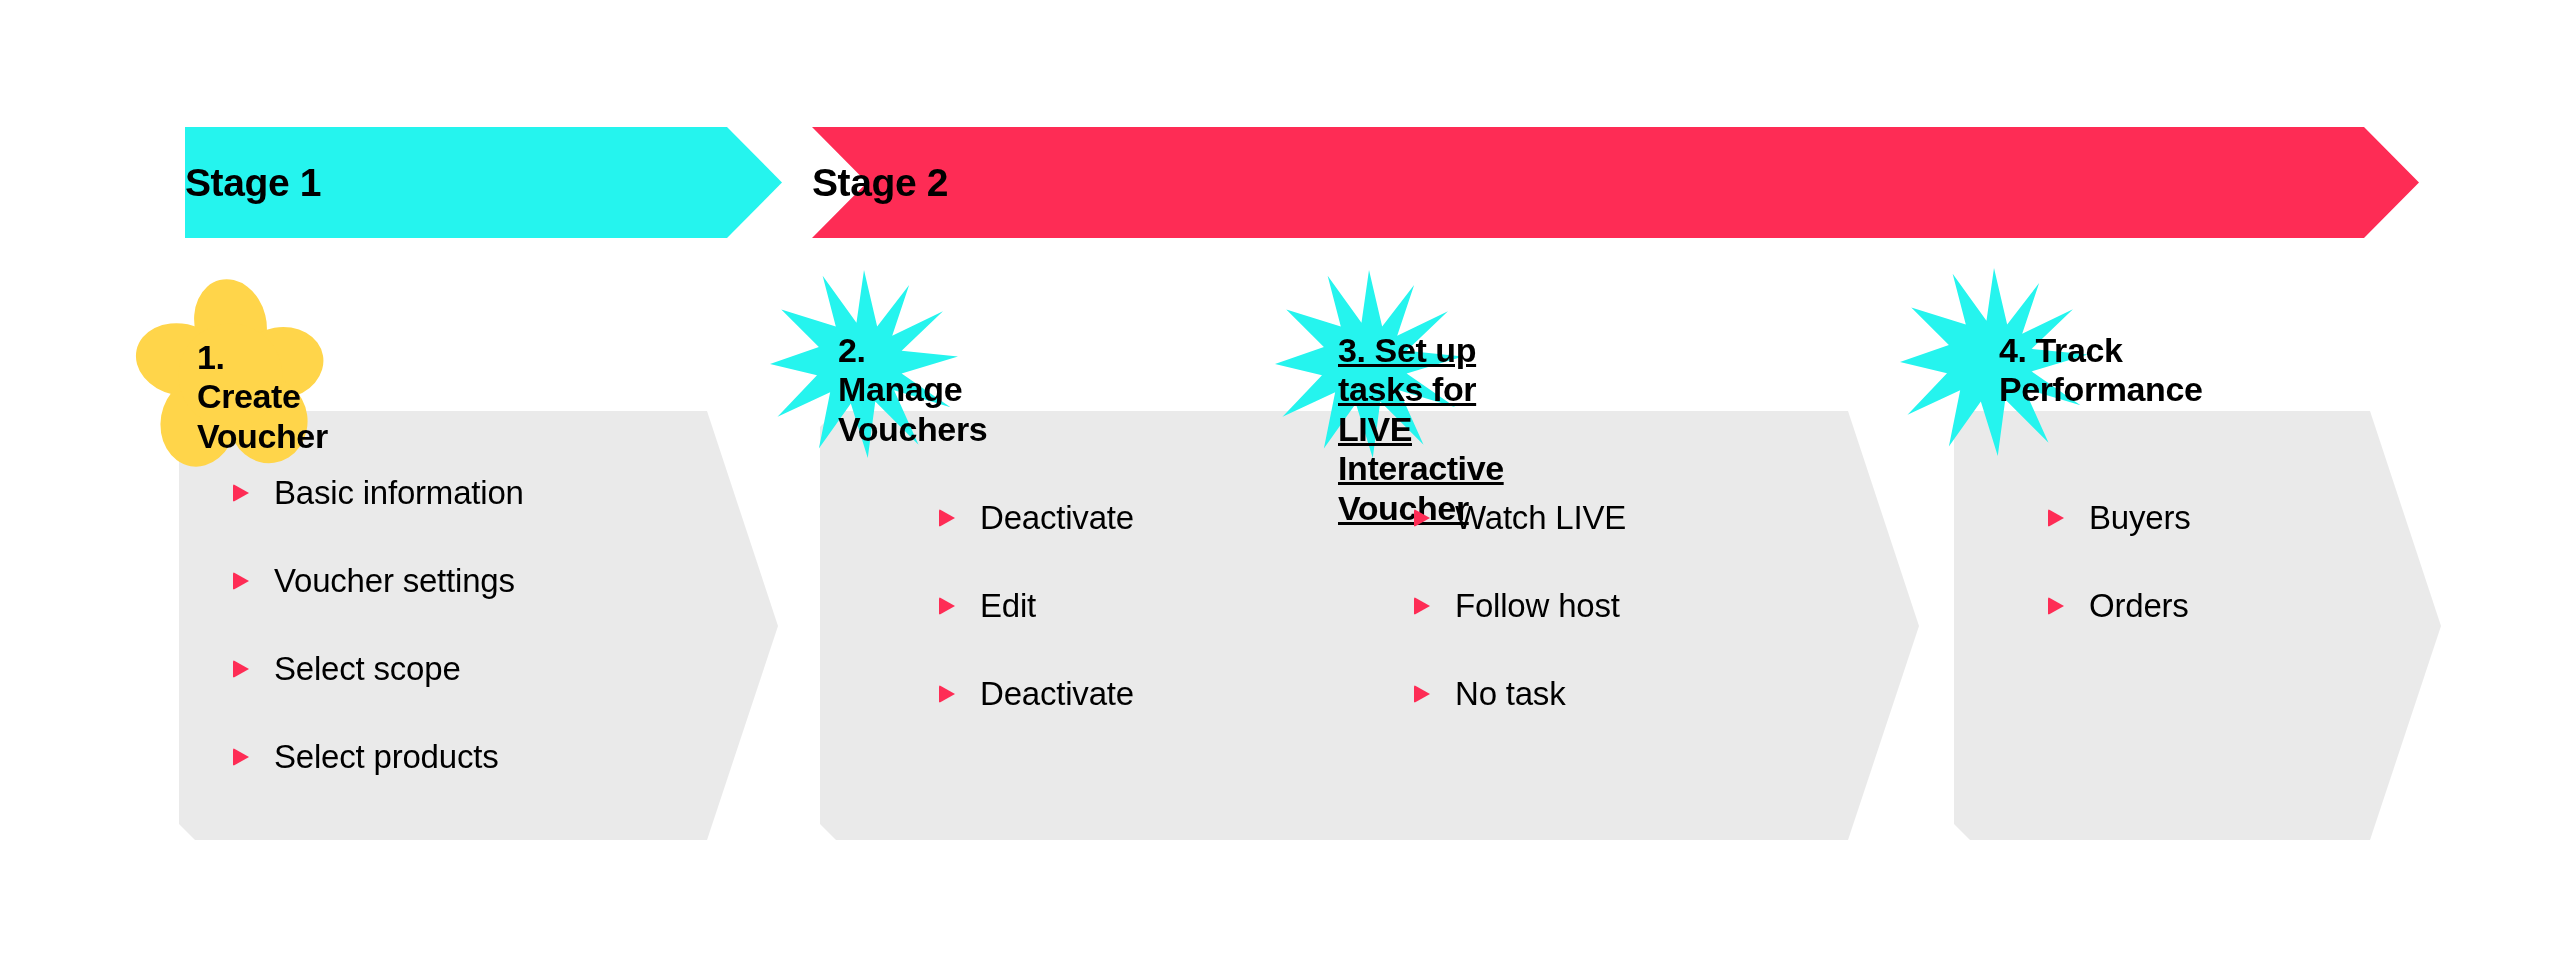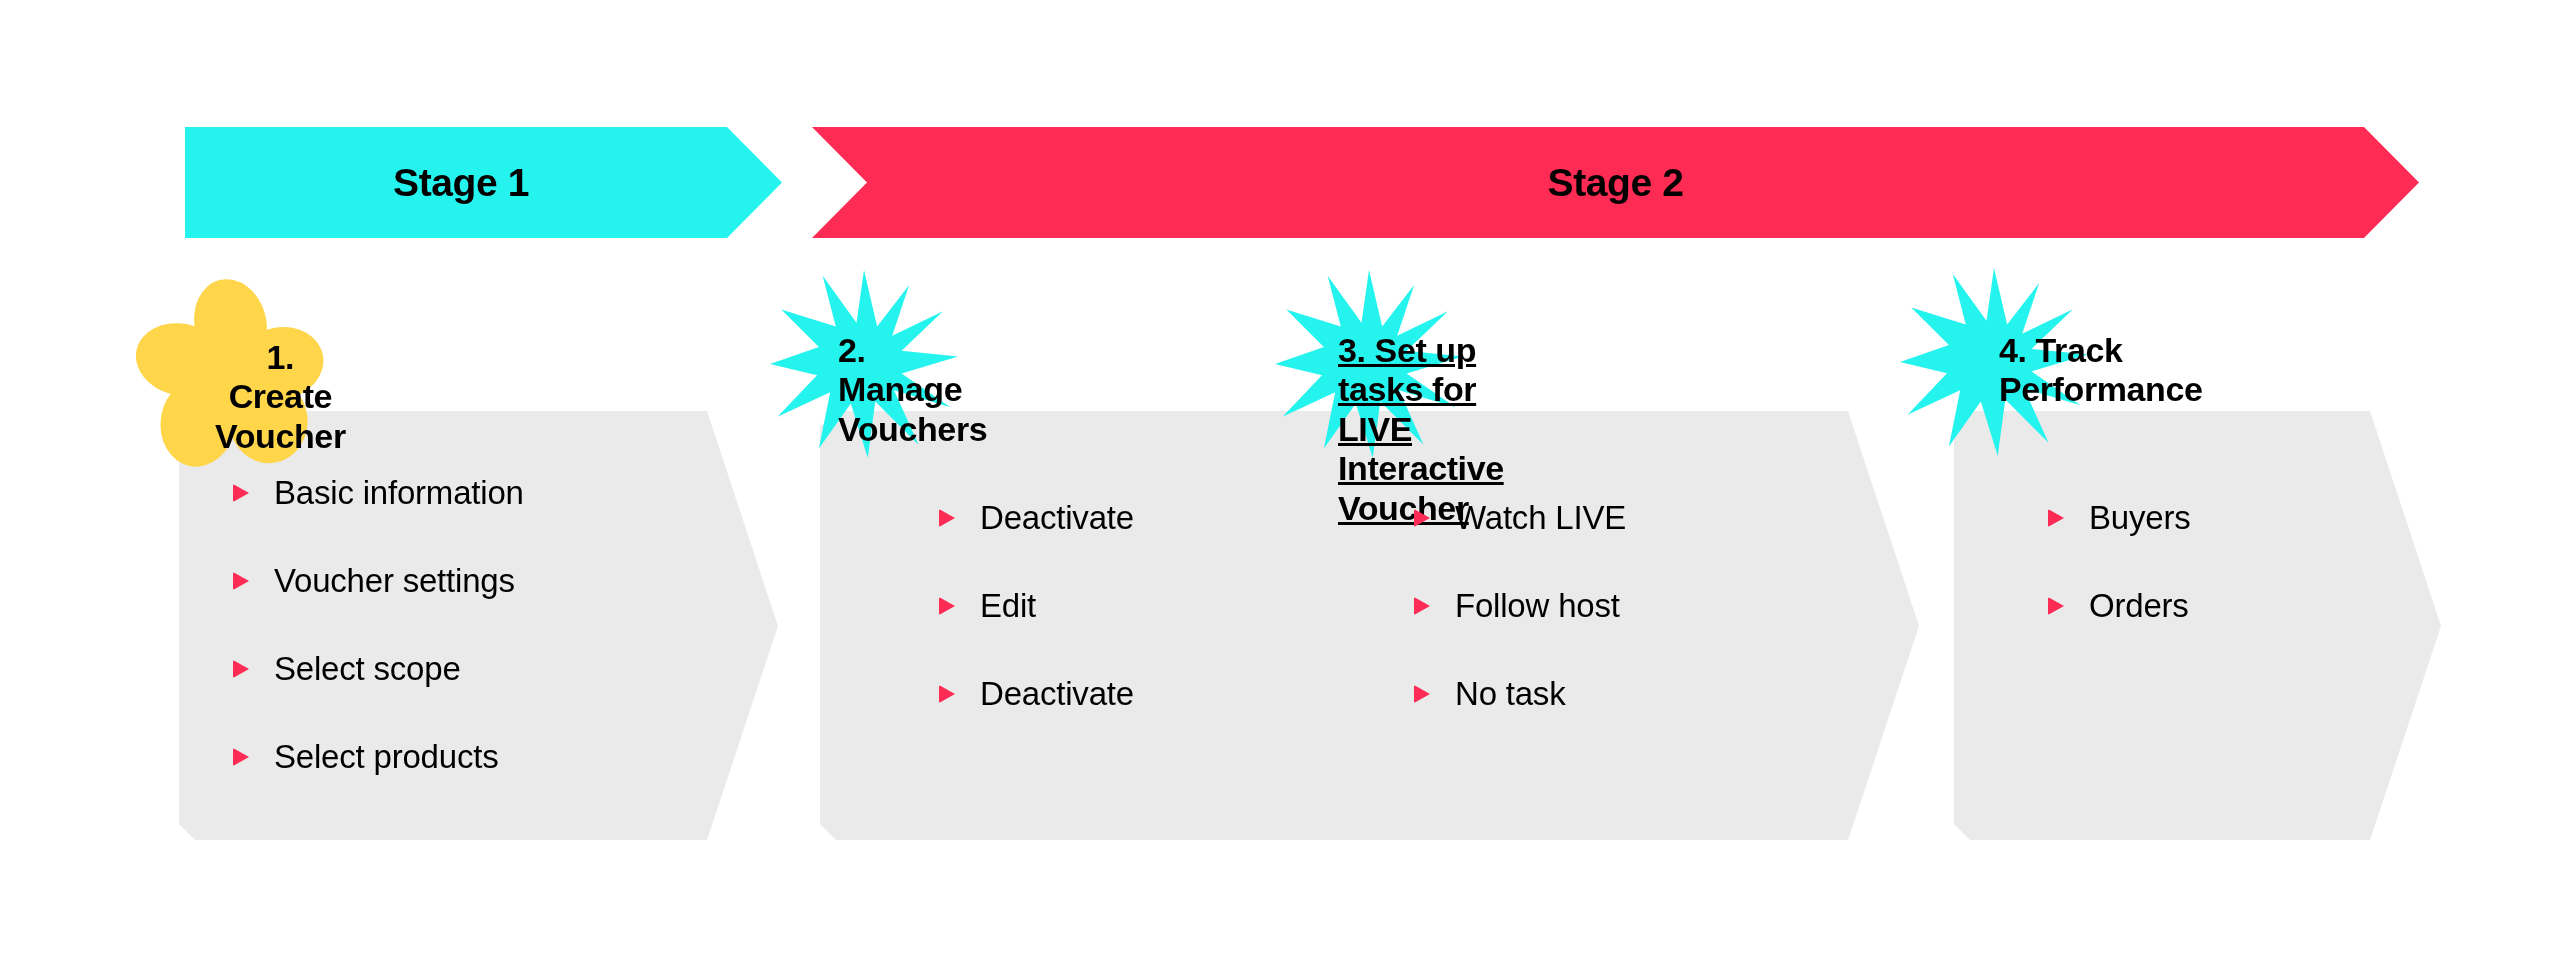--- a/index.html
+++ b/index.html
@@ -4,21 +4,21 @@
 <style>
   html,body{margin:0;padding:0;}
   body{
     width:2576px;height:968px;background:#ffffff;
     font-family:"Liberation Sans",sans-serif;
     overflow:hidden;position:relative;
   }
   .canvas{position:absolute;inset:0;}
 
   
-  .banner{position:absolute;display:flex;align-items:center;justify-content:center;}
+  .banner{position:absolute;display:flex;align-items:center;}
   .banner .label{
     position:relative;z-index:3;
     font-weight:bold;color:#000;
     font-size:39px;letter-spacing:-0.4px;
     white-space:nowrap;
   }
   #stage1{left:185px;top:127px;width:597px;height:111px;}
   #stage1 .shape{
     position:absolute;inset:0;background:#25F4EE;
     clip-path:polygon(0 0, calc(100% - 55px) 0, 100% 50%, calc(100% - 55px) 100%, 0 100%);
@@ -92,21 +92,21 @@
         <g fill="#FFD54A">
           <ellipse cx="110" cy="52" rx="40" ry="50" transform="rotate(-14 110 52)"></ellipse>
           <ellipse cx="54" cy="92" rx="50" ry="40" transform="rotate(12 54 92)"></ellipse>
           <ellipse cx="166" cy="96" rx="48" ry="40" transform="rotate(-10 166 96)"></ellipse>
           <ellipse cx="74" cy="162" rx="42" ry="50" transform="rotate(10 74 162)"></ellipse>
           <ellipse cx="152" cy="160" rx="44" ry="48" transform="rotate(-8 152 160)"></ellipse>
           <circle cx="110" cy="110" r="58"></circle>
         </g>
       </svg>
 
-      <div class="card-title" style="left:36px;top:43px;text-align:center;">1. Create Voucher</div>
+      <div class="card-title" style="left:18px;top:43px;">1. Create Voucher</div>
 
       <div class="card-body" style="left:0px;width:599px;
            clip-path:polygon(0 16px, 16px 0, 528px 0, 599px 215px, 528px 429px, 16px 429px, 0 413px);"></div>
 
       <div class="bullets" style="left:54px;top:154px;text-align:center;">
         <div class="bullet">
           <span class="tri"></span>
           <span class="txt">Basic information</span>
         </div>
         <div class="bullet">

